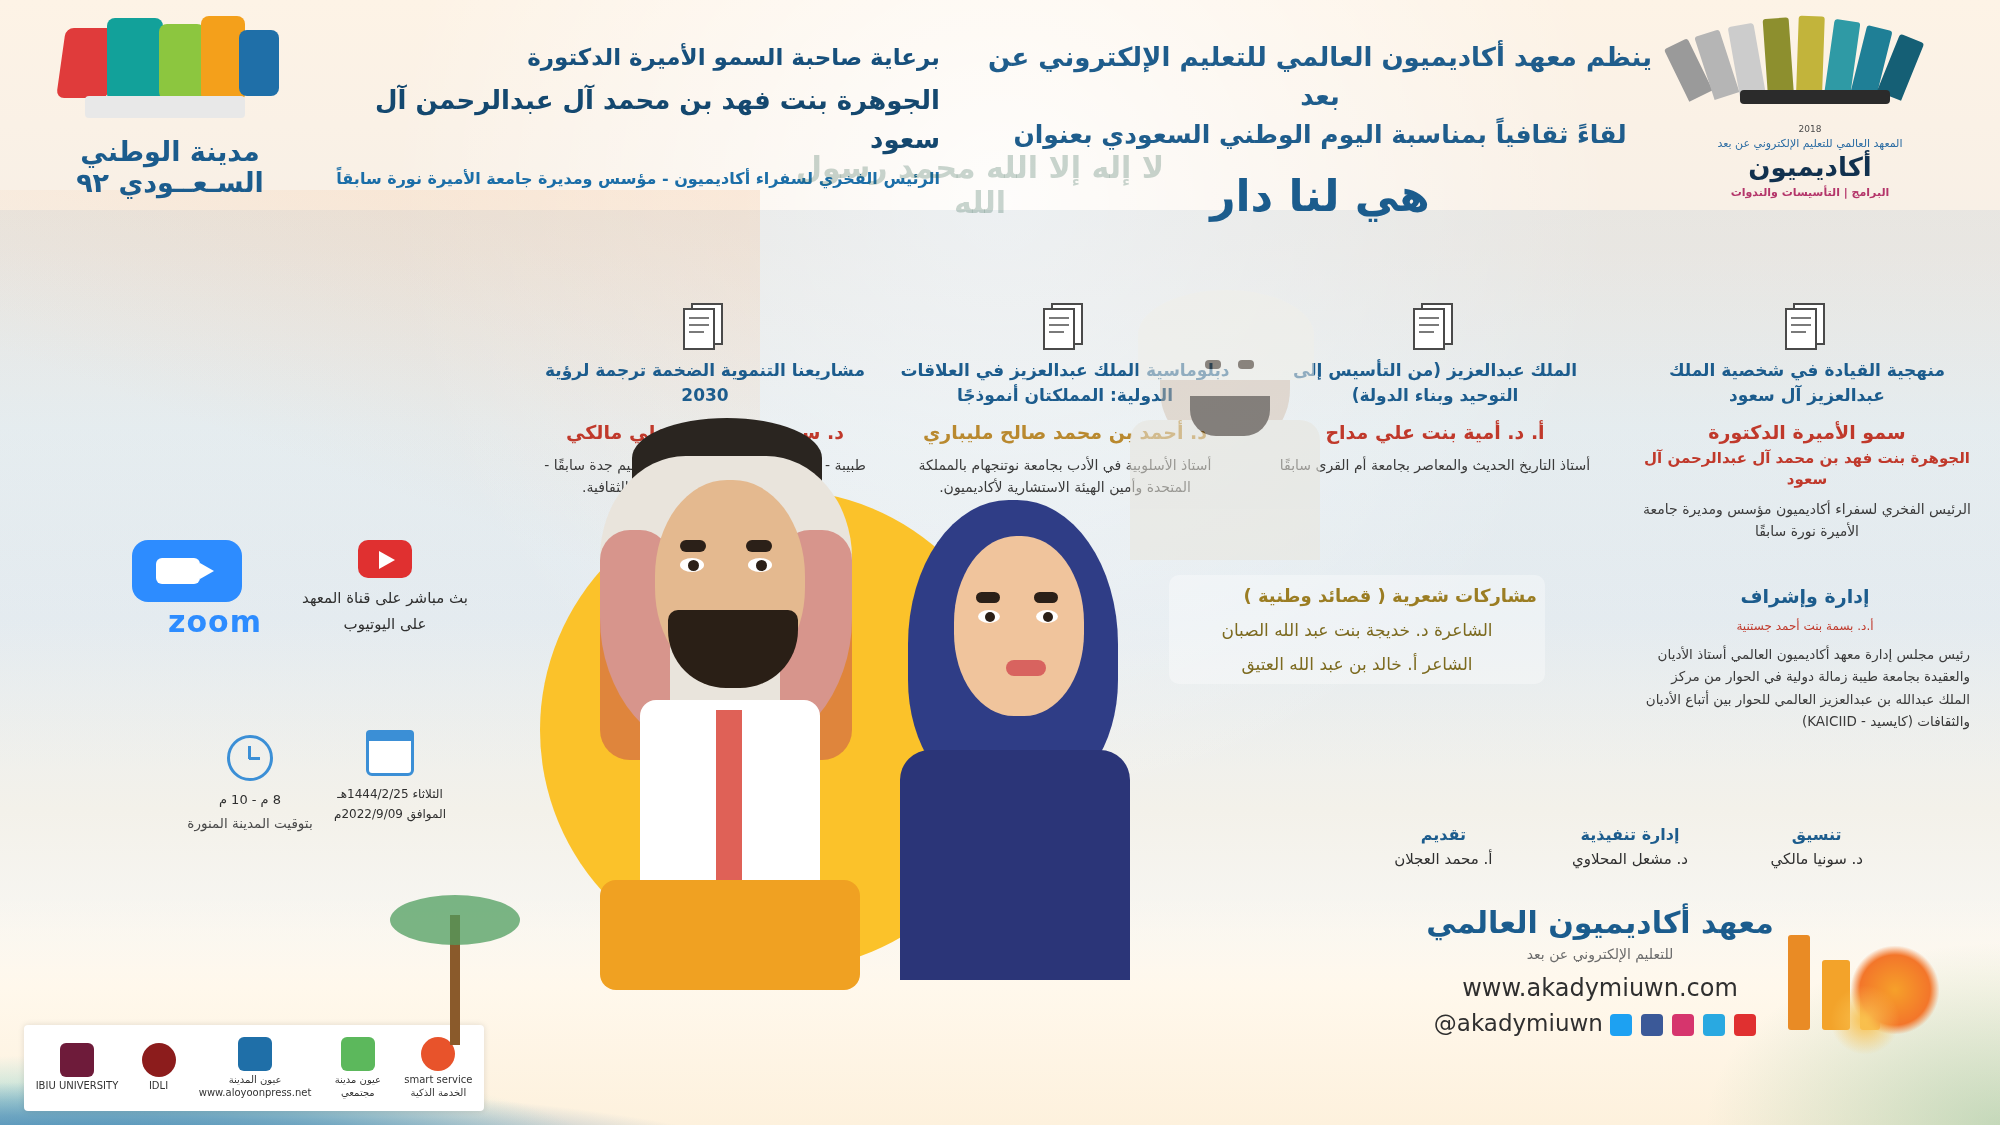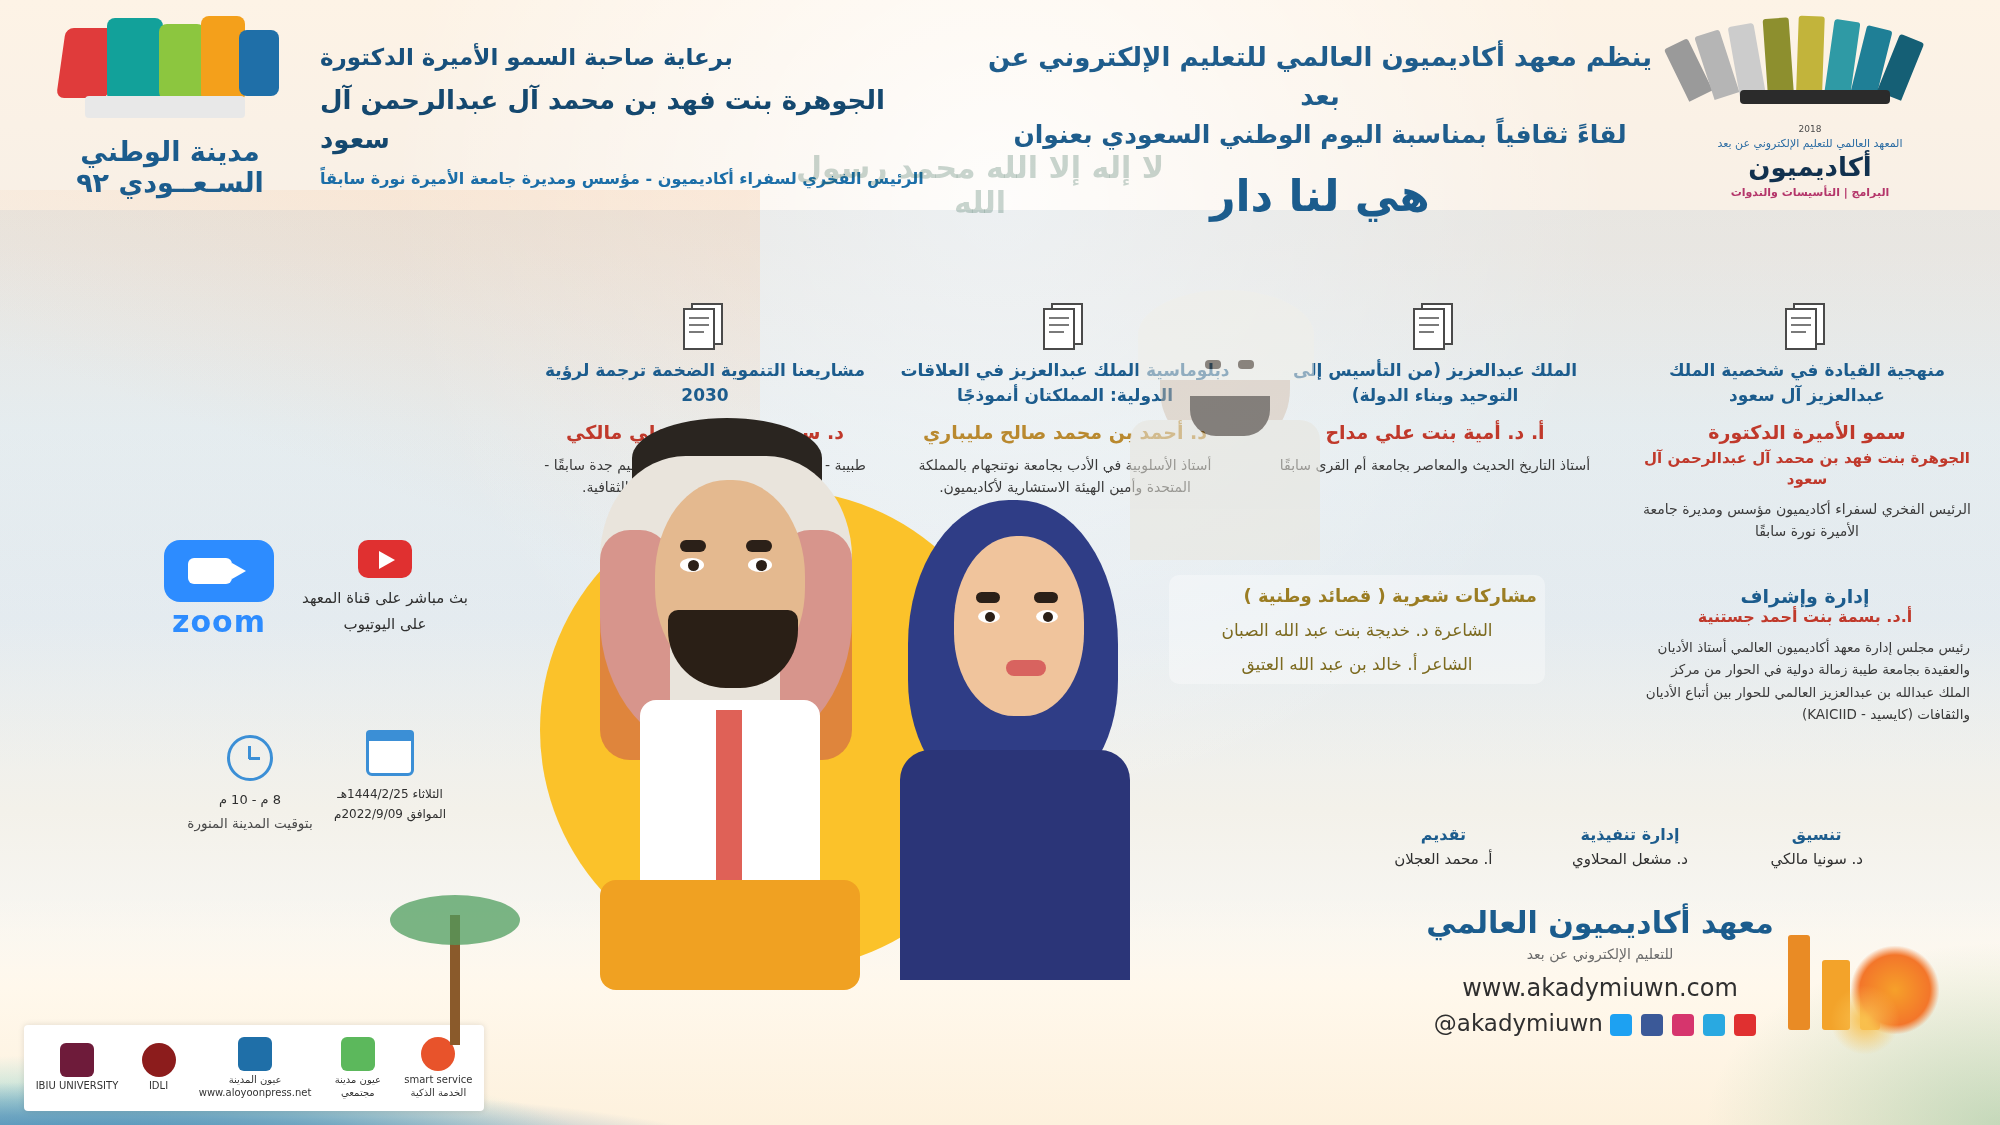--- a/index.html
+++ b/index.html
@@ -55,21 +55,21 @@
   .logo-badge{font-size:9px;color:#4b4b4b;}
 
   .center-head{
     position:absolute;right:330px;top:38px;width:700px;text-align:center;color:#1e5f8e;
   }
   .center-head .l1{font-size:26px;font-weight:bold;line-height:1.5;color:#1f5d8c;}
   .center-head .l2{font-size:25px;font-weight:bold;line-height:1.5;color:#1f5d8c;}
   .center-head .title{font-size:44px;font-weight:bold;color:#1b5c8d;margin-top:16px;letter-spacing:1px;}
 
   .patron{
-    position:absolute;right:1060px;top:40px;width:620px;text-align:left;color:#15486f;
+    position:absolute;right:1060px;top:40px;width:620px;text-align:right;color:#15486f;
   }
   .patron .p1{font-size:23px;font-weight:bold;line-height:1.5;color:#17507c;}
   .patron .p2{font-size:26px;font-weight:bold;line-height:1.5;color:#14486f;margin-top:6px;}
   .patron .p3{font-size:16px;font-weight:bold;color:#1b6ea8;margin-top:10px;}
 
   .logo-right{position:absolute;left:40px;top:10px;width:260px;text-align:center;}
   .hilana{
     position:relative;width:230px;height:120px;margin:0 auto;
   }
   .hl-shape{position:absolute;border-radius:8px;}
@@ -92,21 +92,21 @@
   .sp .bio{font-size:14px;color:#3a3a3a;margin-top:8px;line-height:1.6;}
 
   .sp1{right:28px;top:0;}
   .sp2{right:400px;top:0;}
   .sp3{right:770px;top:0;}
   .sp4{right:1130px;top:0;}
 
   
   .admin{position:absolute;right:30px;top:585px;width:330px;text-align:center;}
   .admin .h{font-size:19px;font-weight:bold;color:#1c5c8d;}
-  .admin .n{font-size:16px;font-weight:bold;color:#c0392b;margin-top:0;}
+  .admin .n{font-size:12px;font-weight:normal;color:#c0392b;margin-top:12px;}
   .admin .b{font-size:13.5px;color:#3a3a3a;margin-top:10px;line-height:1.65;text-align:right;}
 
   
   .poetry{
     position:absolute;right:455px;top:575px;width:360px;text-align:center;
     background:rgba(255,255,255,0.35);border-radius:10px;padding:10px 8px;
   }
   .poetry .t{font-size:18px;font-weight:bold;color:#9b7d23;text-align:right;}
   .poetry .r{font-size:17px;color:#7c6a1f;margin-top:14px;}
 
@@ -119,21 +119,21 @@
   
   .brand{position:absolute;right:170px;top:905px;width:460px;text-align:center;}
   .brand .b1{font-size:30px;font-weight:bold;color:#1b5c8d;}
   .brand .b2{font-size:14px;color:#6b6b6b;margin-top:6px;}
   .brand .b3{font-size:24px;color:#2f2f2f;margin-top:12px;direction:ltr;}
   .brand .b4{font-size:23px;color:#2f2f2f;margin-top:8px;direction:ltr;}
   .socials{display:inline-flex;gap:9px;margin-right:10px;vertical-align:middle;}
   .soc{width:22px;height:22px;border-radius:4px;display:inline-block;}
 
   
-  .zoom-box{position:absolute;left:144px;top:540px;width:150px;text-align:center;}
+  .zoom-box{position:absolute;left:112px;top:540px;width:150px;}
   .zoom-pill{
     width:110px;height:62px;border-radius:16px;background:#2d8cff;margin:0 auto;
     position:relative;
   }
   .zoom-pill .cam{position:absolute;left:24px;top:18px;width:44px;height:26px;background:#fff;border-radius:6px;}
   .zoom-pill .cam:after{content:"";position:absolute;right:-14px;top:5px;border-left:14px solid #fff;border-top:8px solid transparent;border-bottom:8px solid transparent;}
   .zoom-word{font-size:30px;font-weight:bold;color:#2d8cff;letter-spacing:1px;margin-top:2px;}
 
   .yt-box{position:absolute;left:290px;top:540px;width:190px;text-align:center;}
   .yt-ic{width:54px;height:38px;background:#e03030;border-radius:10px;margin:0 auto 8px auto;position:relative;}

